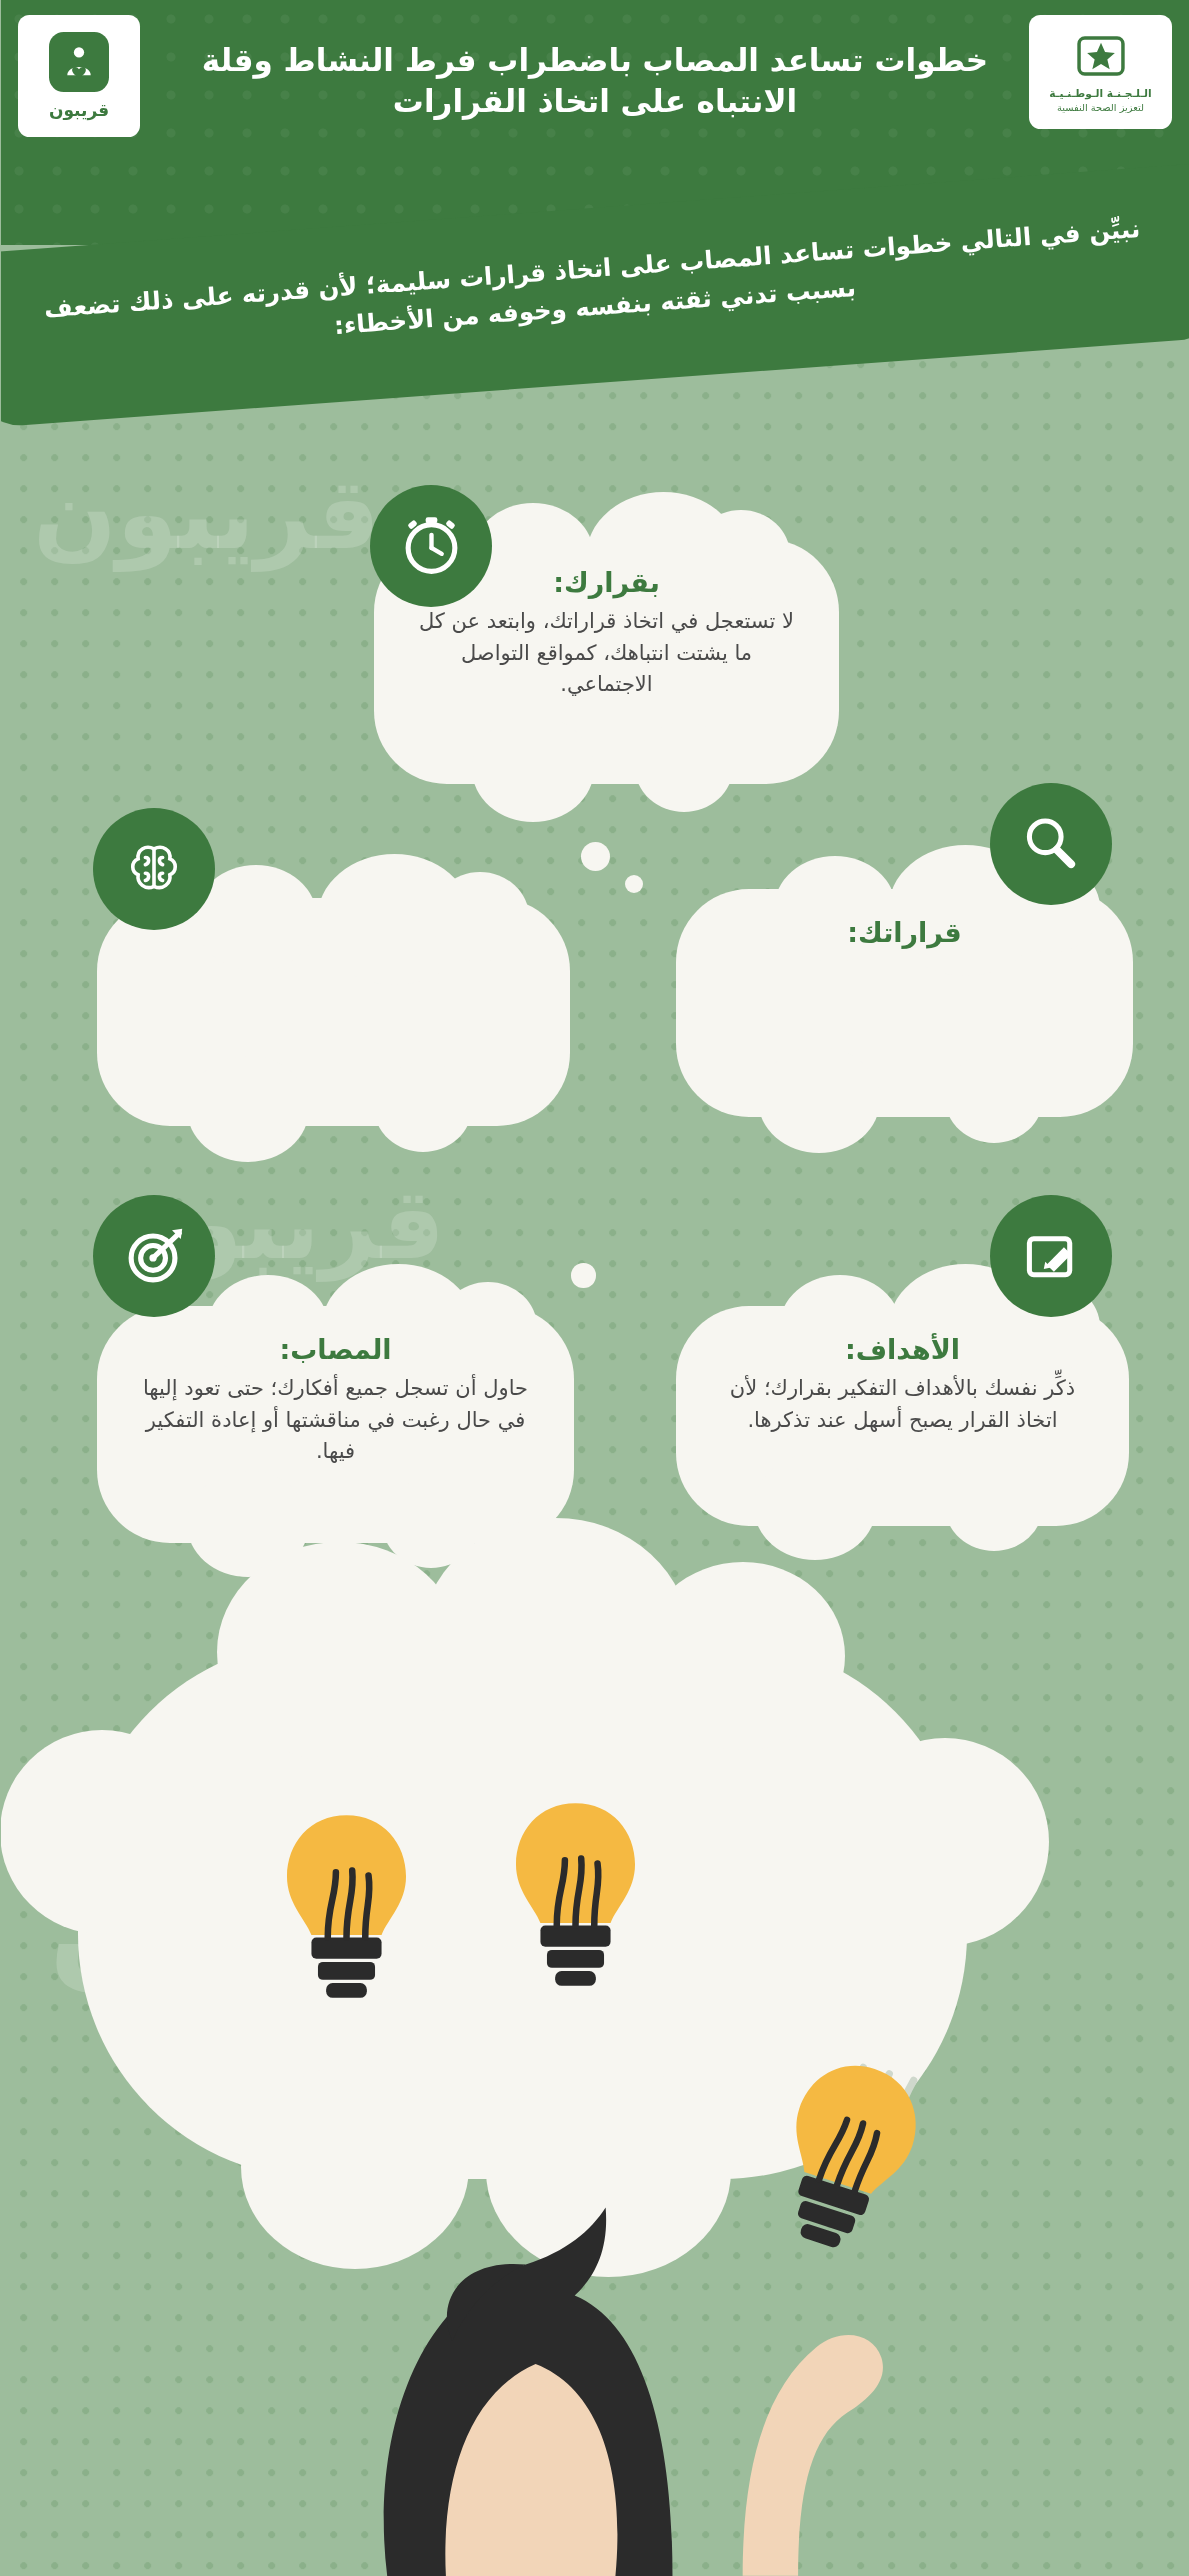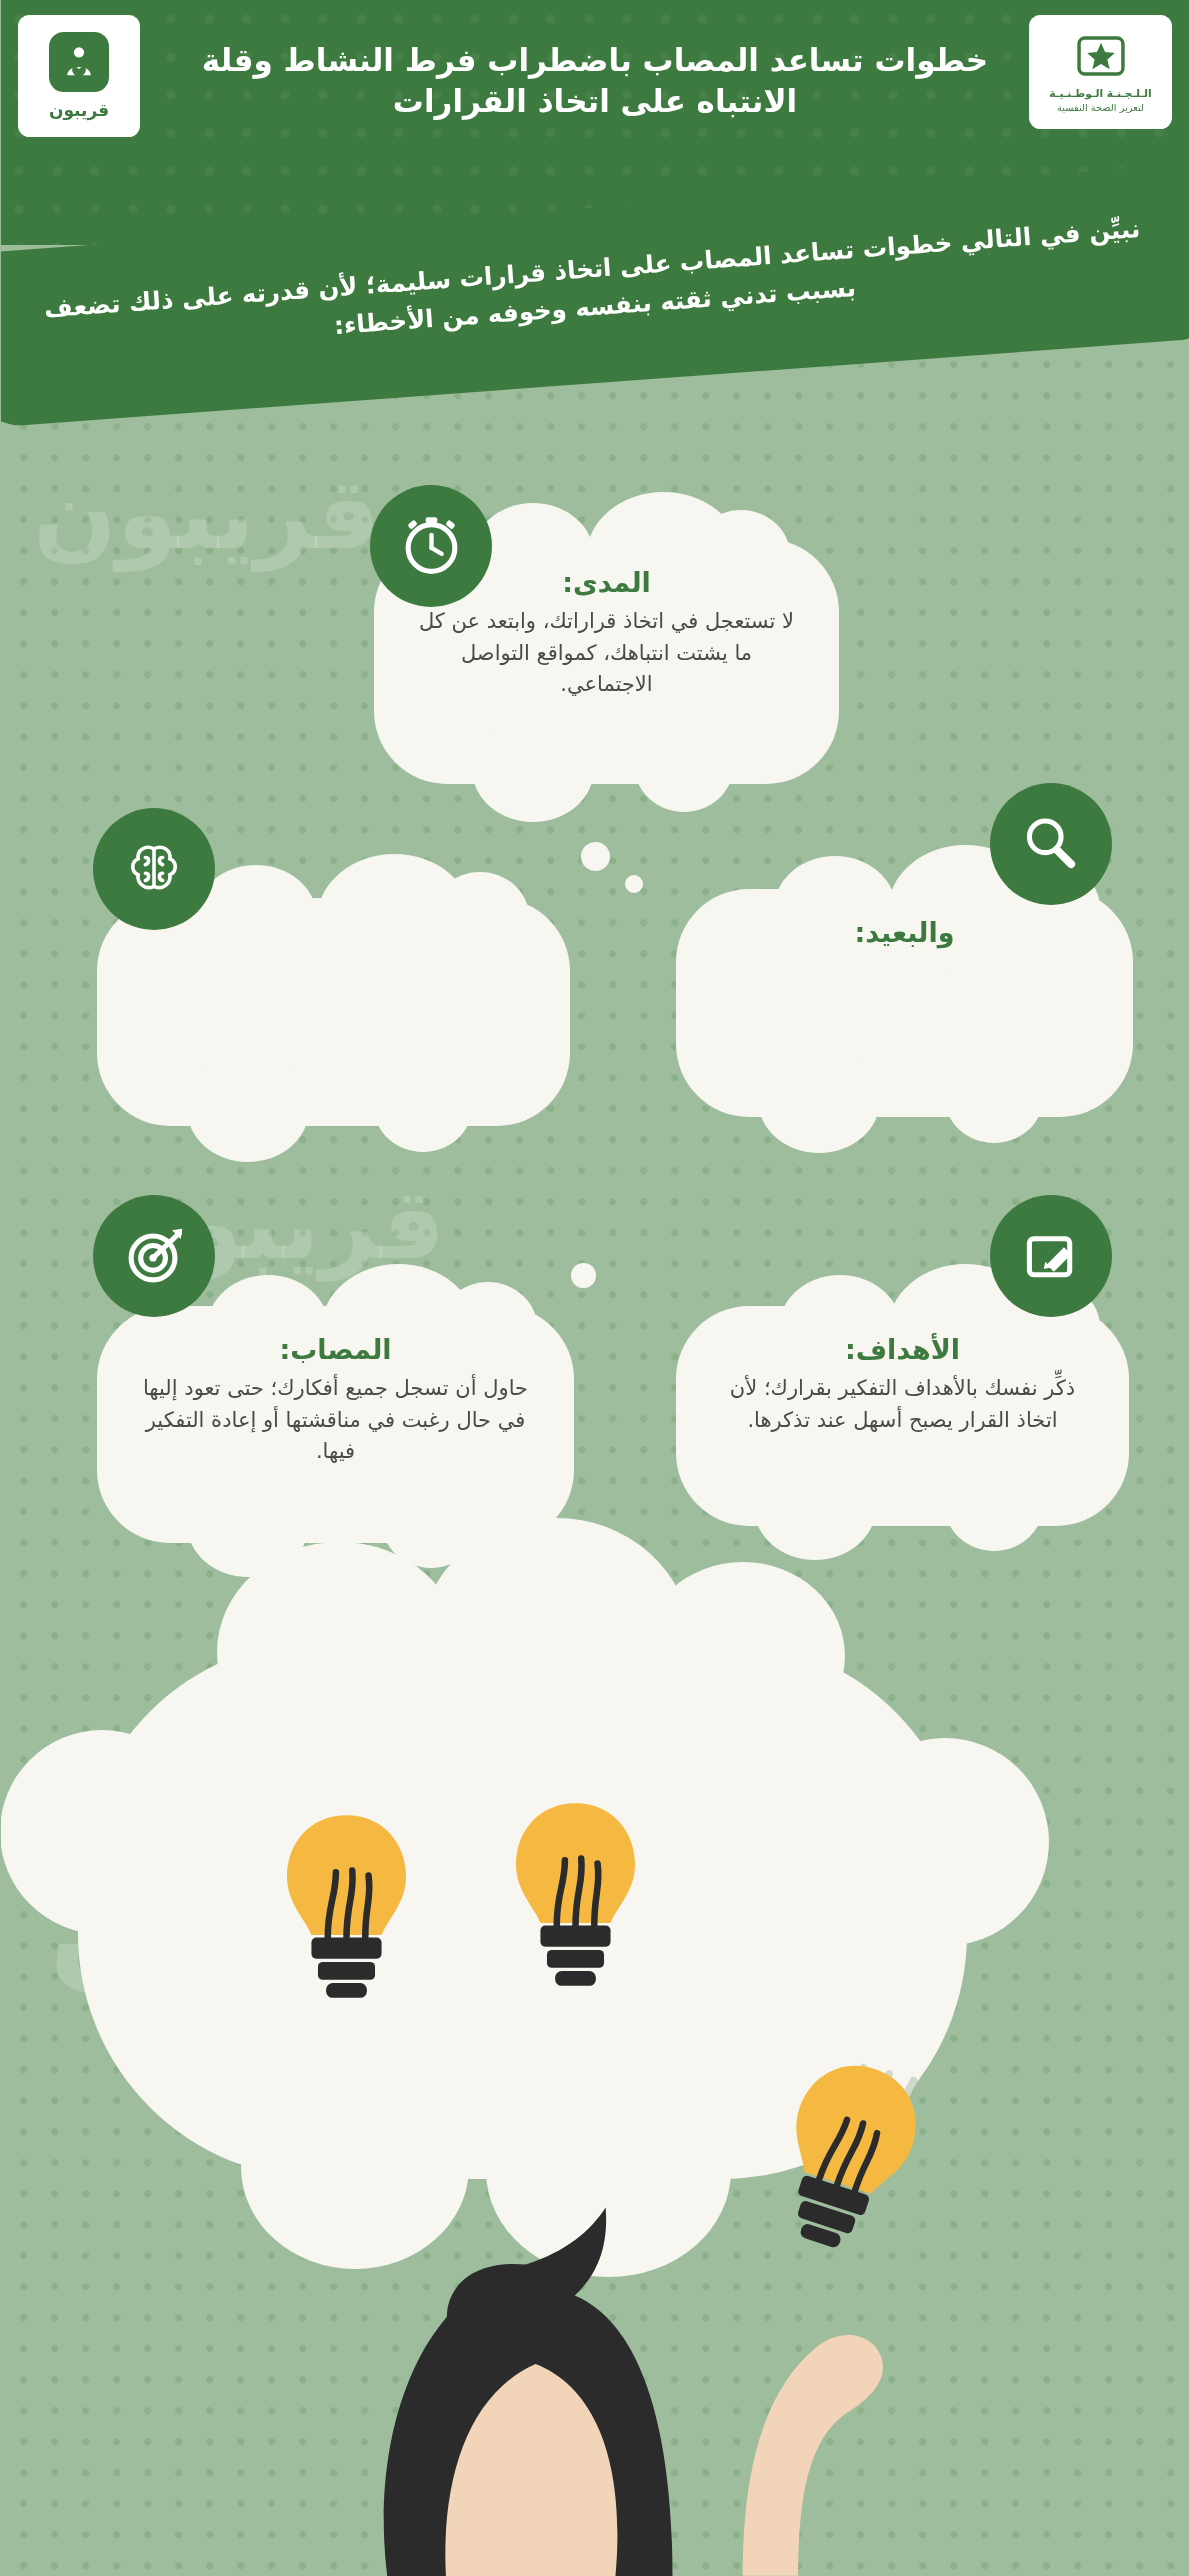--- a/index.html
+++ b/index.html
@@ -302,21 +302,21 @@
     <rect x="18" y="16" width="12" height="8" rx="3" fill="#ffffff" transform="rotate(-40 24 20)"></rect>
     <rect x="70" y="16" width="12" height="8" rx="3" fill="#ffffff" transform="rotate(40 76 20)"></rect>
   </svg>
 </div>
 <div class="cloud" id="cloud-time">
   <span class="bump bump-a" style="top:-47px; right:98px;"></span>
   <span class="bump bump-b" style="top:-36px; right:245px;"></span>
   <span class="bump bump-c" style="top:-29px; right:49px;"></span>
   <span class="bump bump-b" style="bottom:-38px; left:98px;"></span>
   <span class="bump bump-c" style="bottom:-28px; right:106px;"></span>
-  <h3>المدى:</h3>
+  <h3>بقرارك:</h3>
   <p>لا تستعجل في اتخاذ قراراتك، وابتعد عن كل ما يشتت انتباهك، كمواقع التواصل الاجتماعي.</p>
 </div>
 
 <div class="icon-circle" id="icon-result">
   <svg viewBox="0 0 100 100" width="72" height="72">
     <g fill="none" stroke="#ffffff" stroke-width="5" stroke-linecap="round">
       <path d="M50 22 C38 16 26 24 28 36 C18 40 18 54 28 58 C26 70 38 80 50 74"></path>
       <path d="M50 22 C62 16 74 24 72 36 C82 40 82 54 72 58 C74 70 62 80 50 74"></path>
       <line x1="50" y1="22" x2="50" y2="74"></line>
       <path d="M38 34 C44 34 44 42 38 44"></path>
@@ -325,21 +325,21 @@
       <path d="M62 56 C56 56 56 64 62 66"></path>
     </g>
   </svg>
 </div>
 <div class="cloud" id="cloud-result">
   <span class="bump bump-a" style="top:-44px; right:90px;"></span>
   <span class="bump bump-b" style="top:-33px; right:237px;"></span>
   <span class="bump bump-c" style="top:-26px; right:33px;"></span>
   <span class="bump bump-b" style="bottom:-36px; left:82px;"></span>
   <span class="bump bump-c" style="bottom:-26px; right:90px;"></span>
-  <h3>والبعيد:</h3>
+  <h3>قراراتك:</h3>
 </div>
 
 <div class="icon-circle" id="icon-search">
   <svg viewBox="0 0 100 100" width="72" height="72">
     <circle cx="42" cy="40" r="22" fill="none" stroke="#ffffff" stroke-width="7"></circle>
     <line x1="58" y1="58" x2="78" y2="78" stroke="#ffffff" stroke-width="11" stroke-linecap="round"></line>
   </svg>
 </div>
 <div class="cloud" id="cloud-search">
   <span class="bump bump-a" style="top:-44px; right:98px;"></span>

